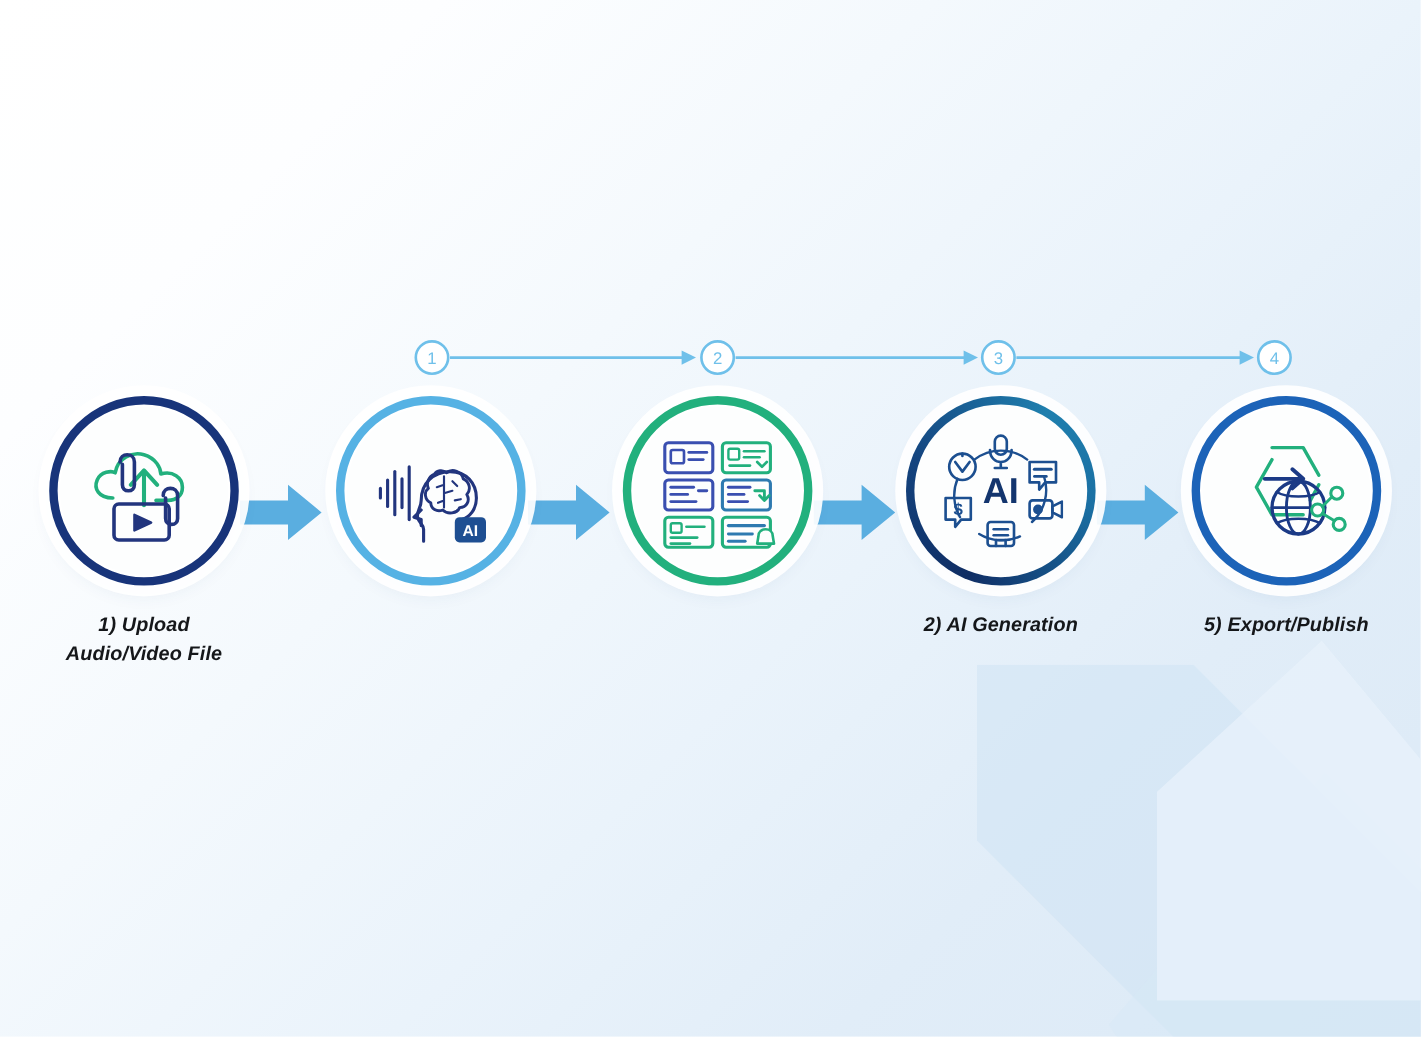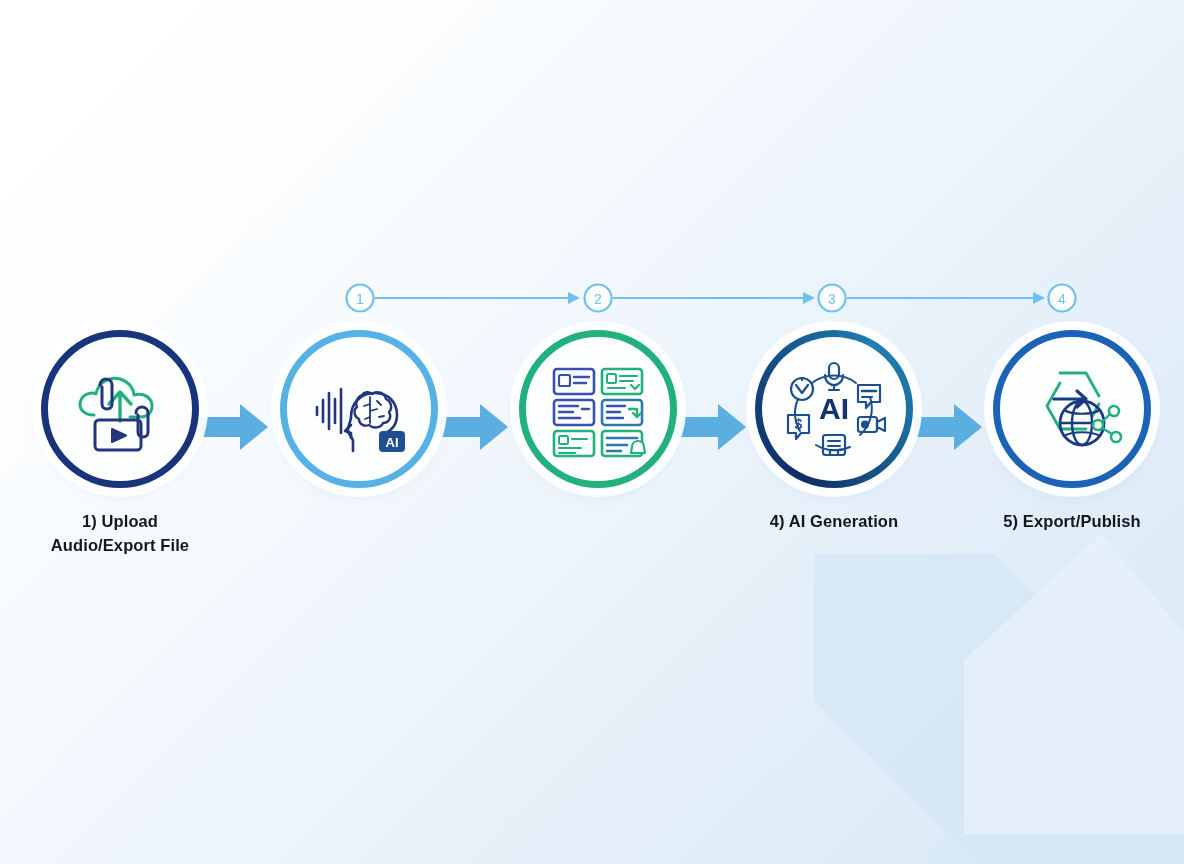--- a/index.html
+++ b/index.html
@@ -60,21 +60,21 @@
     position:absolute;inset:0;border-radius:50%;
   }
   .bubble .inner{
     position:absolute;inset:9px;border-radius:50%;
     background:#fdfefe;
     display:flex;align-items:center;justify-content:center;
   }
   .bubble .inner svg{display:block;}
   .label{
     margin-top:22px;font-size:16.5px;font-weight:bold;line-height:1.45;
-    color:#15171a;letter-spacing:.1px;
+    color:#15171a;letter-spacing:.1px;font-style:italic;
   }
   
   .ring-navy{border:7px solid #18347a;}
   .ring-lightblue{border:7px solid #56b2e4;}
   .ring-green{border:7px solid #22b07d;}
   .ring-grad{
     background:conic-gradient(from 200deg,#0f2d63 0deg,#14447f 90deg,#1f7fae 190deg,#1a6fa3 260deg,#102f66 360deg);
     padding:0;
   }
   .ring-grad::after{
@@ -160,21 +160,21 @@
               <rect x="27" y="61" width="46" height="30" rx="4" stroke="#22357e" stroke-width="3"></rect>
               <path d="M44,70 L58,76.5 L44,83 Z" fill="#22357e" stroke="#22357e" stroke-width="2"></path>
 
               <path d="M68,54 C68,50 71,48 74,48 C77,48 80,50 80,54 L80,73 C80,76 78,78 75,78 C72,78 70,76 70,73 L70,56" stroke="#22357e" stroke-width="3"></path>
             </g>
           </svg>
         </div>
       </div>
       <div class="label">
         <span>1) Upload</span><br>
-        <span>Audio/Export File</span>
+        <span>Audio/Video File</span>
       </div>
     </div>
 
     <div class="step" style="left:259px">
       <div class="bubble">
         <div class="ring ring-lightblue"></div>
         <div class="inner">
           <svg width="104" height="100" viewBox="0 0 104 100" xmlns="http://www.w3.org/2000/svg">
             <g fill="none" stroke="#22357e" stroke-width="2.6" stroke-linecap="round" stroke-linejoin="round">
 
@@ -282,21 +282,21 @@
               <text x="16.5" y="70" font-family="'Liberation Sans',sans-serif" font-size="14" font-weight="bold" fill="#1c4f90" text-anchor="middle" stroke="none">$</text>
 
               <circle cx="20" cy="30" r="11"></circle>
               <path d="M14,26 L20,34 L26,26"></path>
               <path d="M20,19 L20,21"></path>
             </g>
           </svg>
         </div>
       </div>
       <div class="label">
-        <span>4) AI Generation</span>
+        <span>2) AI Generation</span>
       </div>
     </div>
 
     <div class="step" style="left:972px">
       <div class="bubble">
         <div class="ring ring-blue"></div>
         <div class="inner">
           <svg width="104" height="100" viewBox="0 0 104 100" xmlns="http://www.w3.org/2000/svg">
             <g fill="none" stroke-linecap="round" stroke-linejoin="round">
 

